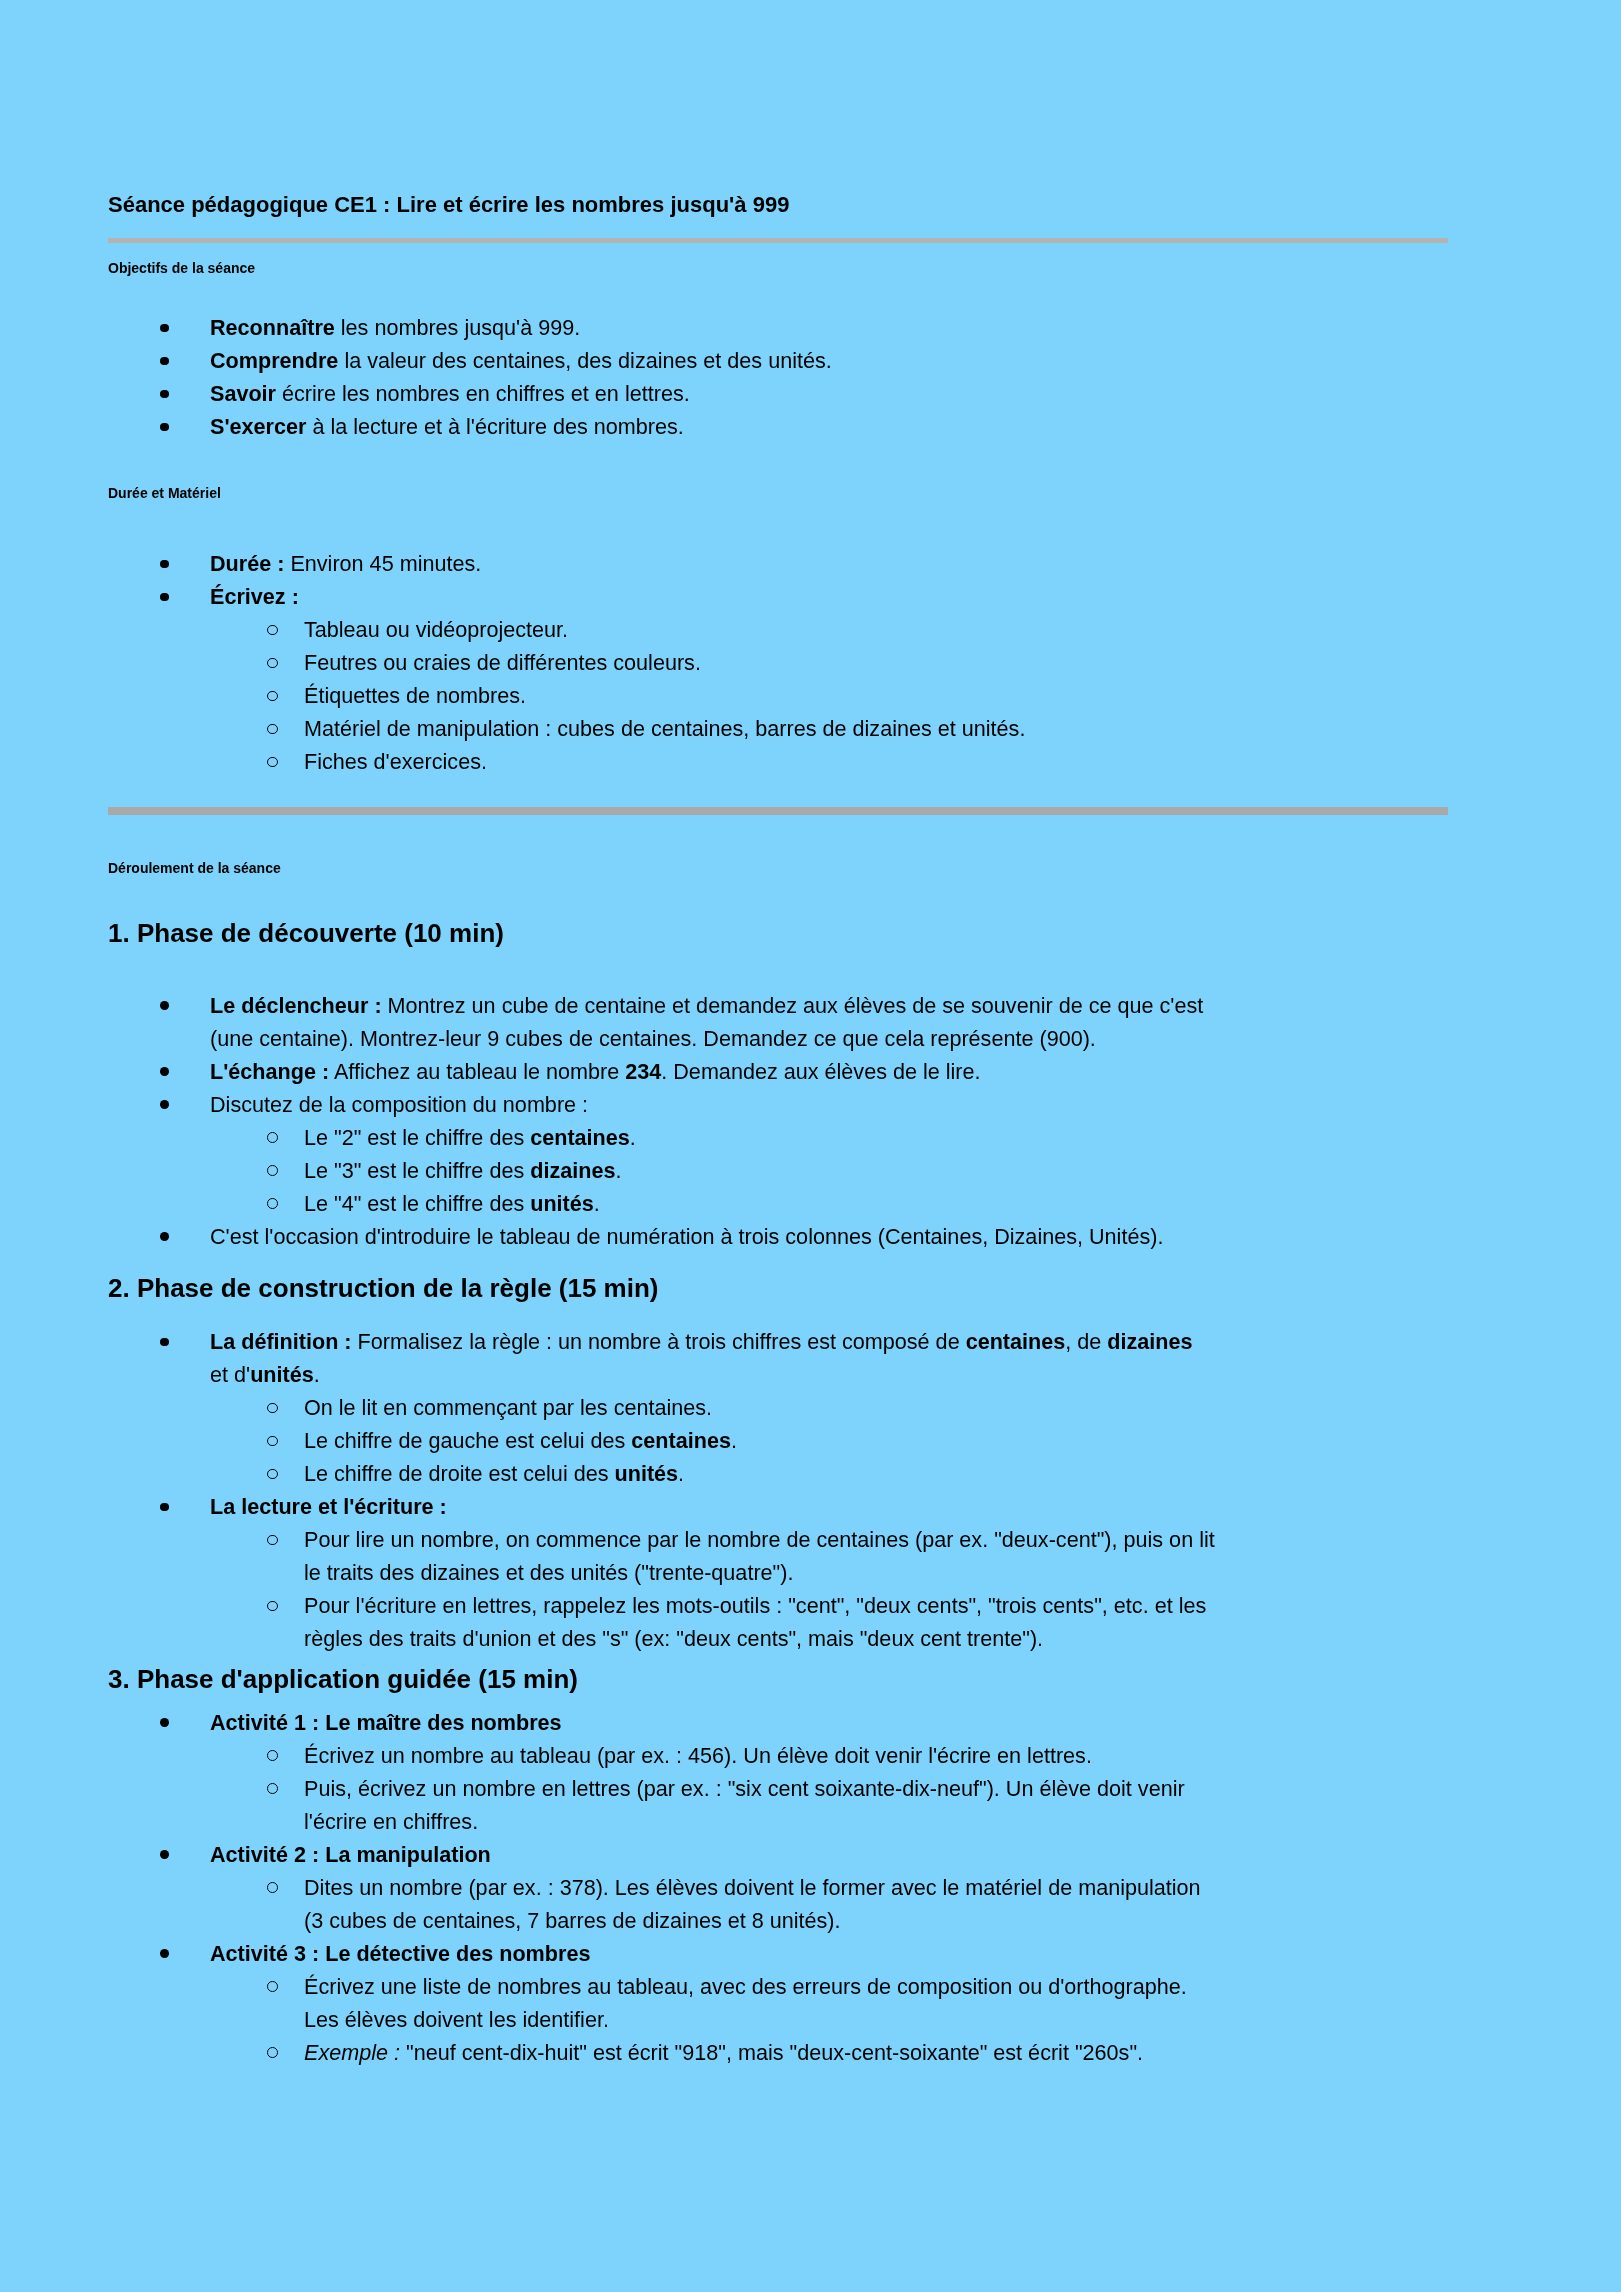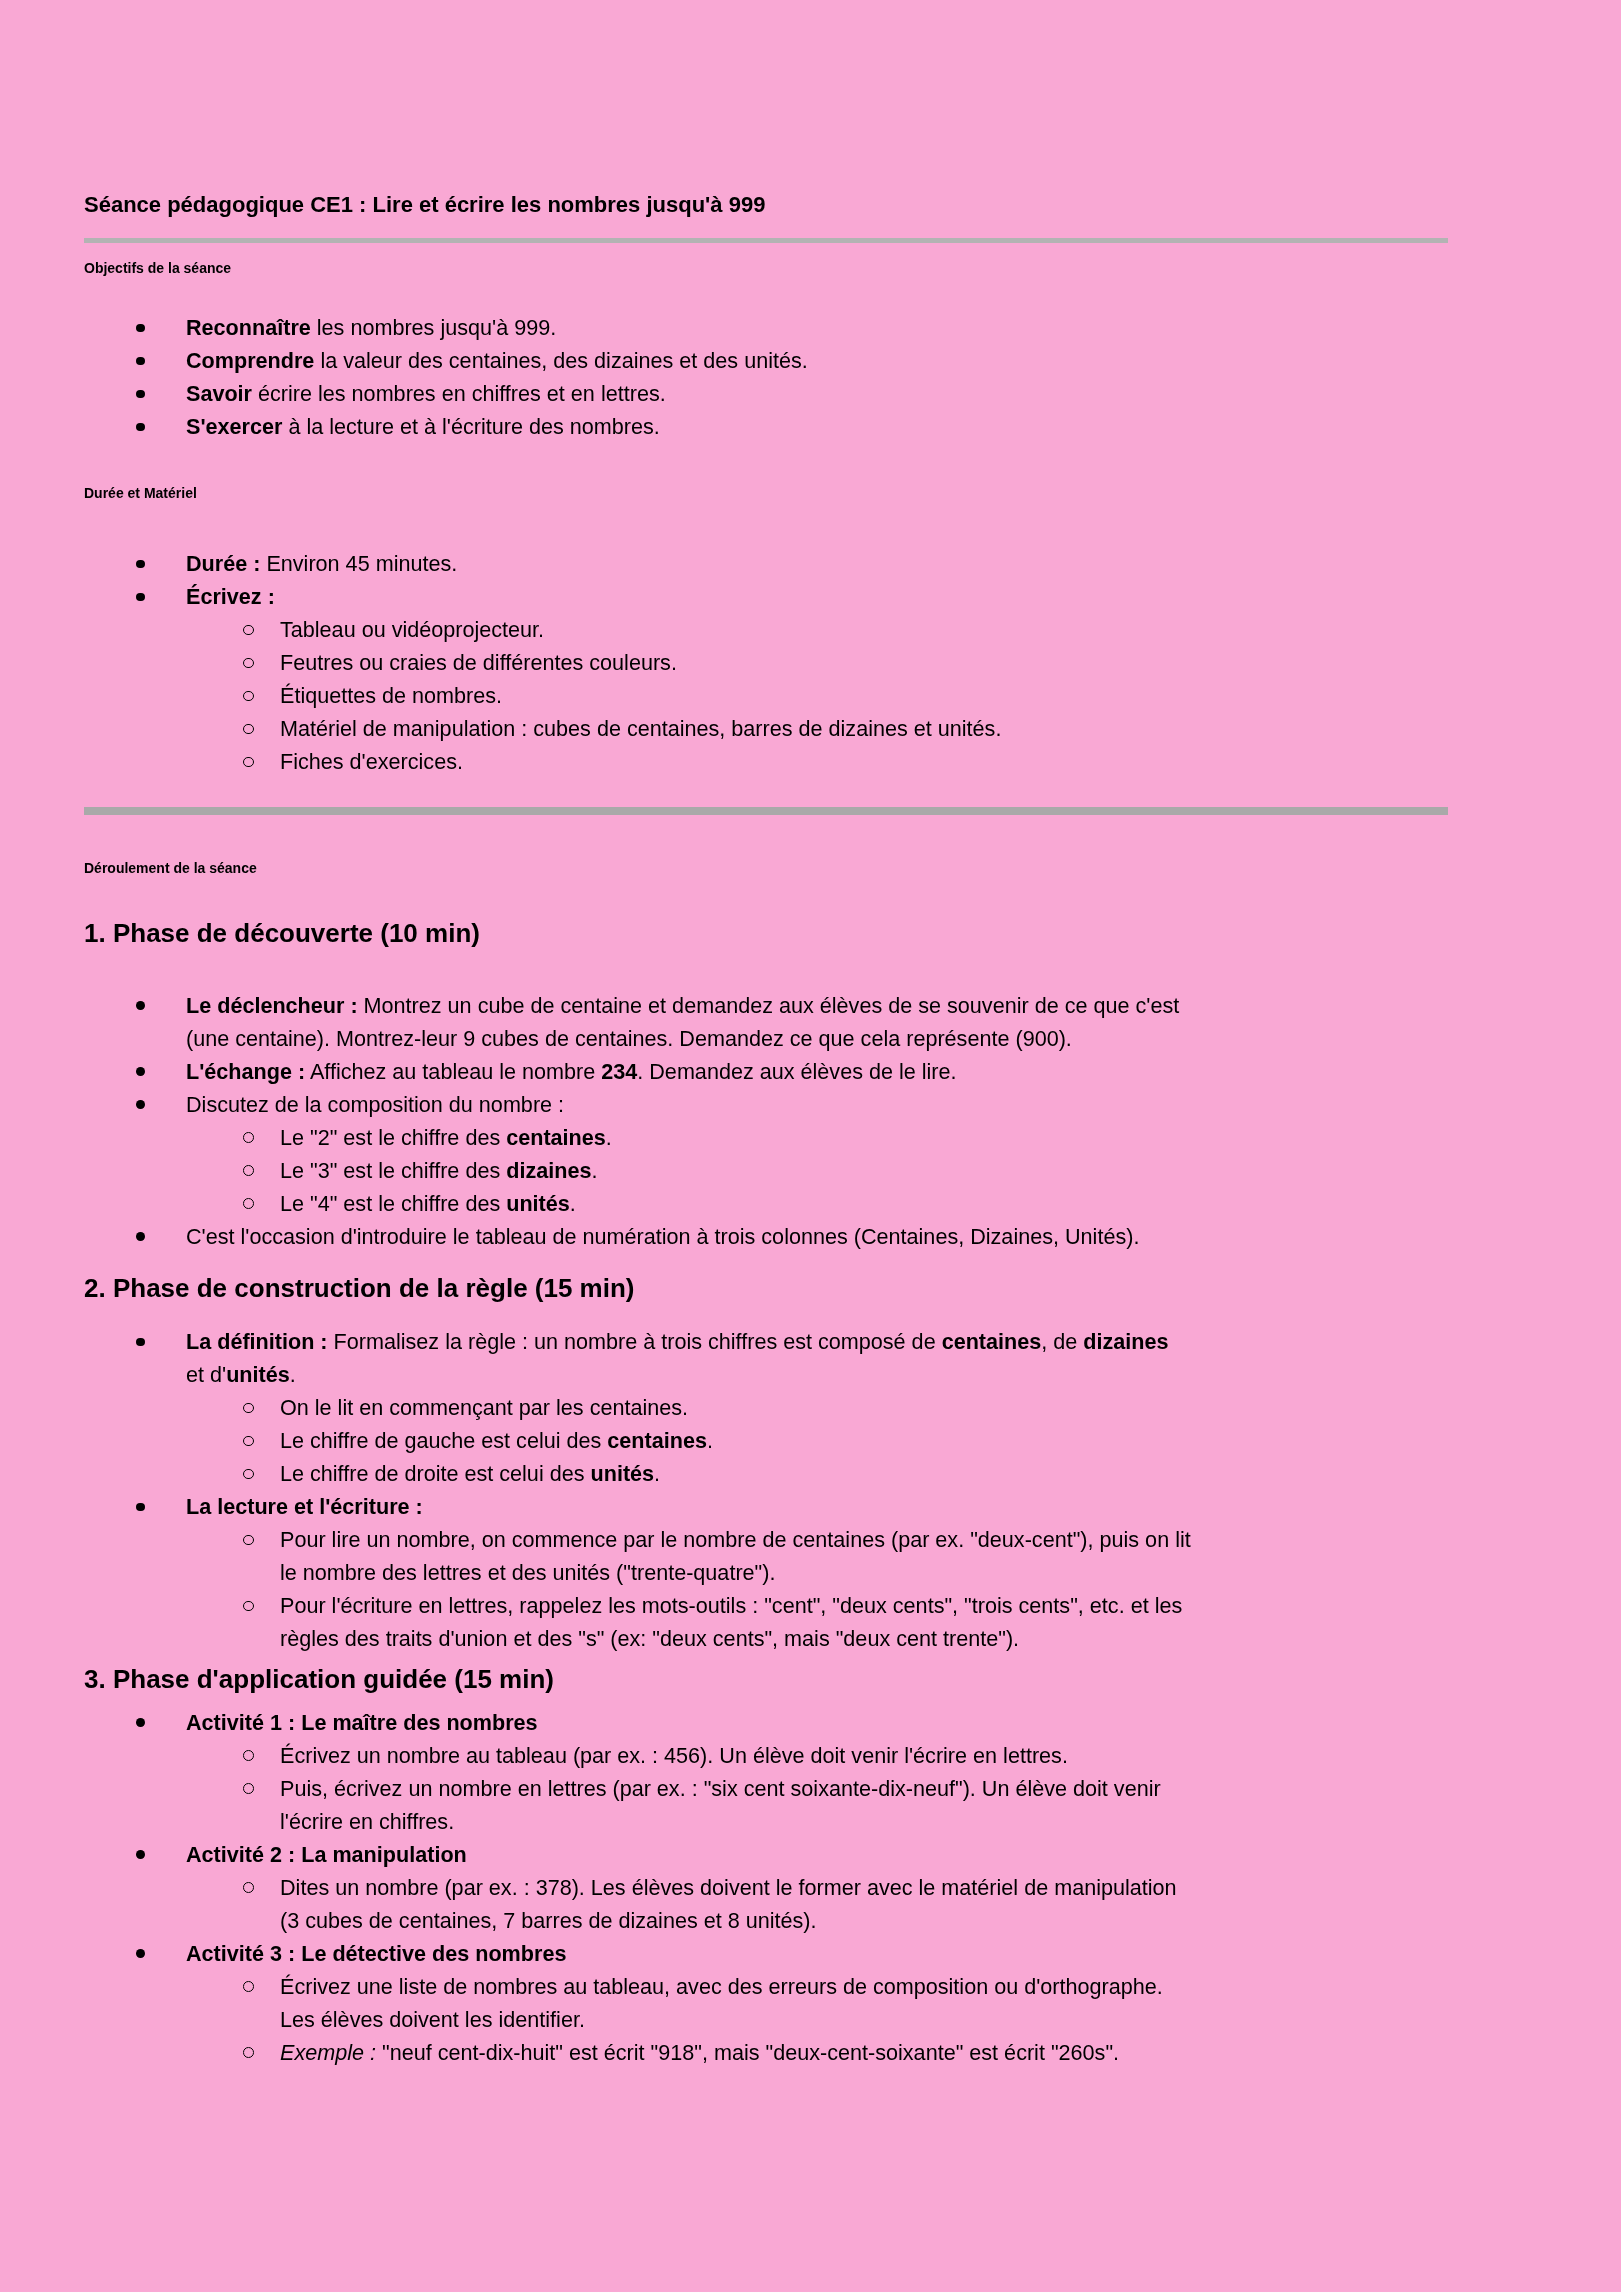--- a/index.html
+++ b/index.html
@@ -1,21 +1,21 @@
 <!DOCTYPE html>
 <html><head>
 <meta charset="utf-8">
 <style>
   html,body{margin:0;padding:0;background:#ffffff;}
   .page{
     position:relative;
     width:1621px;height:2293px;
-    background:#f9a8d4;
+    background:#7dd3fc;
     box-sizing:border-box;
-    padding:188px 173px 0 84px;
+    padding:188px 173px 0 108px;
     font-family:"Liberation Sans","DejaVu Sans",sans-serif;
     font-size:21.6px;line-height:33px;color:#000000;
     overflow:hidden;
   }
   .b{font-weight:bold;}
   .i{font-style:italic;}
   .doc-title{font-size:22px;font-weight:bold;margin:0;}
   .h2{font-size:14px;font-weight:bold;}
   .h3{font-size:26px;font-weight:bold;}
   .rule{height:4.9px;background:#b3b3b3;}
@@ -78,21 +78,21 @@
         <div class="li l2"><span class="marker m2"></span><span class="li-text"><span>Le "4" est le chiffre des </span><span class="b">unités</span><span>.</span></span></div>
         <div class="li l1"><span class="marker m1"></span><span class="li-text"><span>C'est l'occasion d'introduire le tableau de numération à trois colonnes (Centaines, Dizaines, Unités).</span></span></div>
       </div>
       <div class="h3"><span class="b">2. Phase de construction de la règle (15 min)</span></div>
       <div class="doc-list">
         <div class="li l1"><span class="marker m1"></span><span class="li-text"><span class="b">La définition :</span><span> Formalisez la règle : un nombre à trois chiffres est composé de </span><span class="b">centaines</span><span>, de </span><span class="b">dizaines</span><br><span>et d'</span><span class="b">unités</span><span>.</span></span></div>
         <div class="li l2"><span class="marker m2"></span><span class="li-text"><span>On le lit en commençant par les centaines.</span></span></div>
         <div class="li l2"><span class="marker m2"></span><span class="li-text"><span>Le chiffre de gauche est celui des </span><span class="b">centaines</span><span>.</span></span></div>
         <div class="li l2"><span class="marker m2"></span><span class="li-text"><span>Le chiffre de droite est celui des </span><span class="b">unités</span><span>.</span></span></div>
         <div class="li l1"><span class="marker m1"></span><span class="li-text"><span class="b">La lecture et l'écriture :</span></span></div>
-        <div class="li l2"><span class="marker m2"></span><span class="li-text"><span>Pour lire un nombre, on commence par le nombre de centaines (par ex. "deux-cent"), puis on lit</span><br><span>le nombre des lettres et des unités ("trente-quatre").</span></span></div>
+        <div class="li l2"><span class="marker m2"></span><span class="li-text"><span>Pour lire un nombre, on commence par le nombre de centaines (par ex. "deux-cent"), puis on lit</span><br><span>le traits des dizaines et des unités ("trente-quatre").</span></span></div>
         <div class="li l2"><span class="marker m2"></span><span class="li-text"><span>Pour l'écriture en lettres, rappelez les mots-outils : "cent", "deux cents", "trois cents", etc. et les</span><br><span>règles des traits d'union et des "s" (ex: "deux cents", mais "deux cent trente").</span></span></div>
       </div>
       <div class="h3"><span class="b">3. Phase d'application guidée (15 min)</span></div>
       <div class="doc-list">
         <div class="li l1"><span class="marker m1"></span><span class="li-text"><span class="b">Activité 1 : Le maître des nombres</span></span></div>
         <div class="li l2"><span class="marker m2"></span><span class="li-text"><span>Écrivez un nombre au tableau (par ex. : 456). Un élève doit venir l'écrire en lettres.</span></span></div>
         <div class="li l2"><span class="marker m2"></span><span class="li-text"><span>Puis, écrivez un nombre en lettres (par ex. : "six cent soixante-dix-neuf"). Un élève doit venir</span><br><span>l'écrire en chiffres.</span></span></div>
         <div class="li l1"><span class="marker m1"></span><span class="li-text"><span class="b">Activité 2 : La manipulation</span></span></div>
         <div class="li l2"><span class="marker m2"></span><span class="li-text"><span>Dites un nombre (par ex. : 378). Les élèves doivent le former avec le matériel de manipulation</span><br><span>(3 cubes de centaines, 7 barres de dizaines et 8 unités).</span></span></div>
         <div class="li l1"><span class="marker m1"></span><span class="li-text"><span class="b">Activité 3 : Le détective des nombres</span></span></div>

